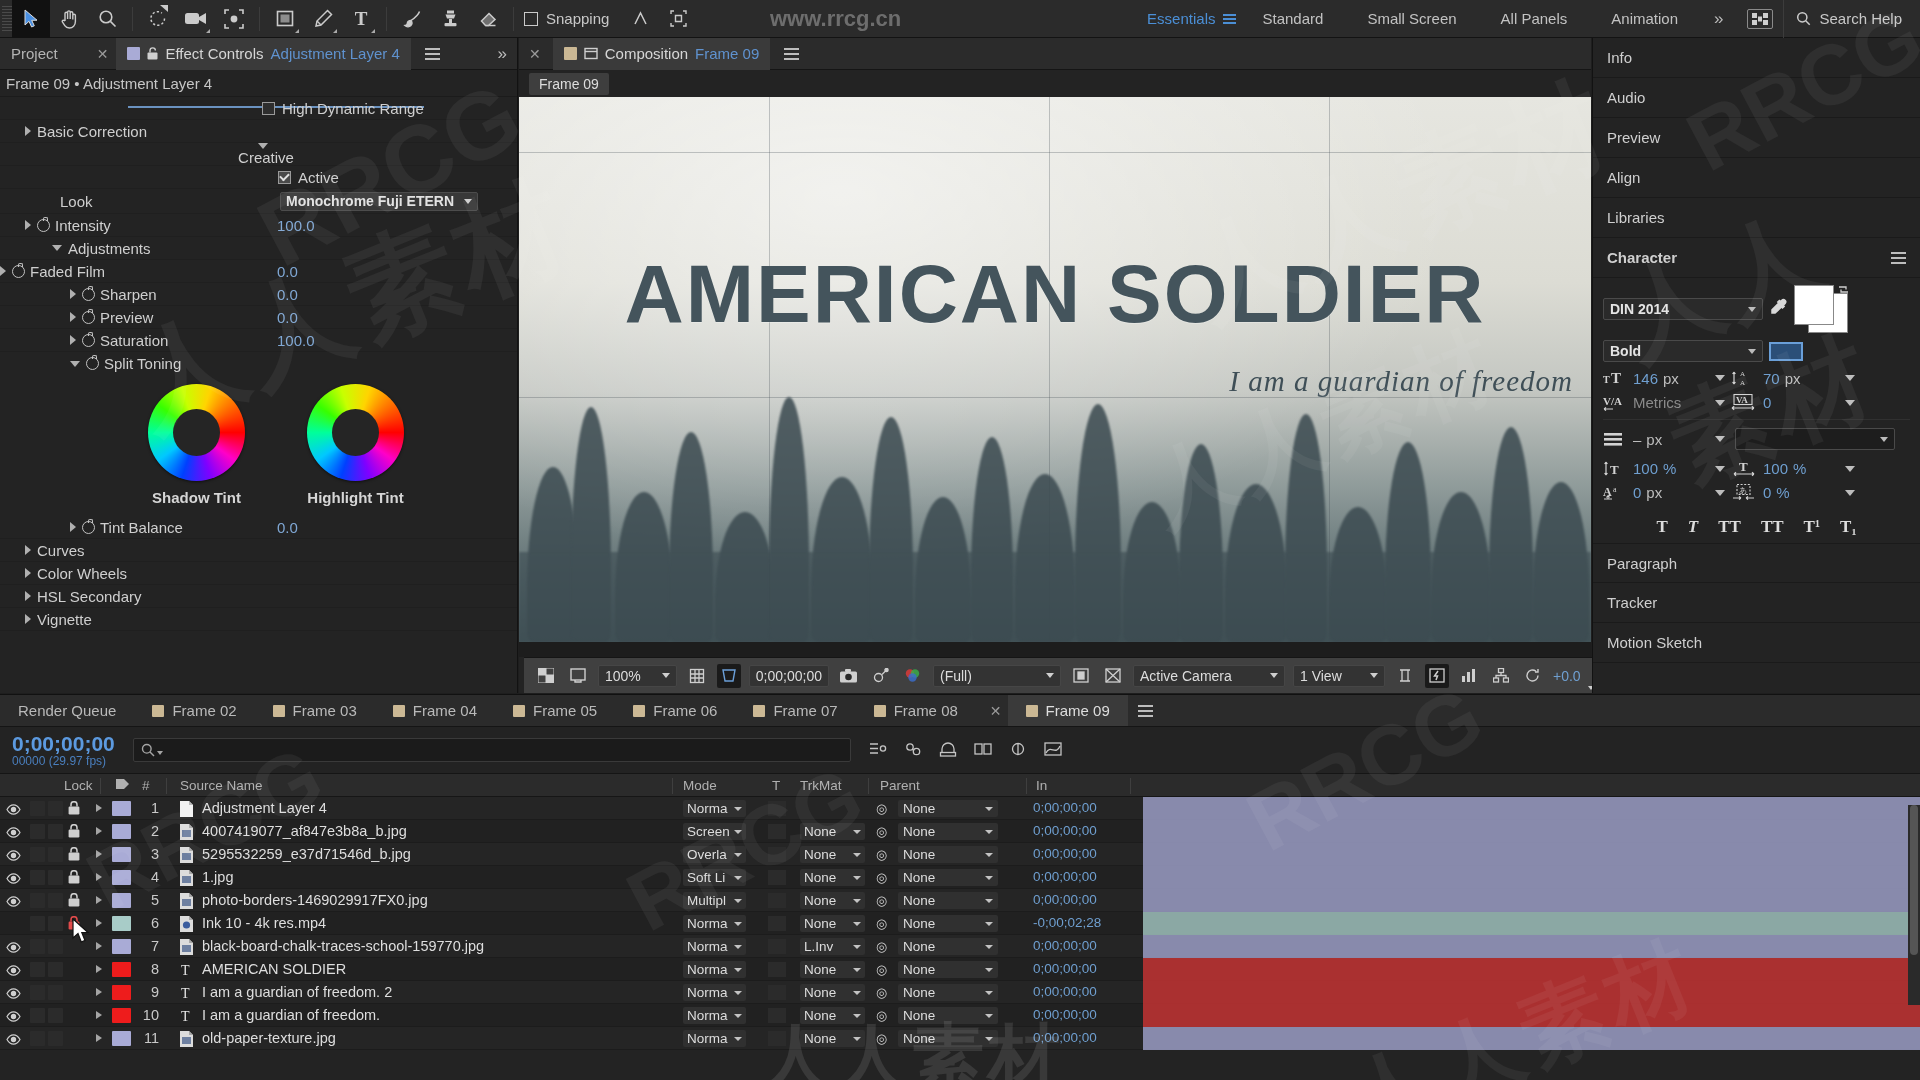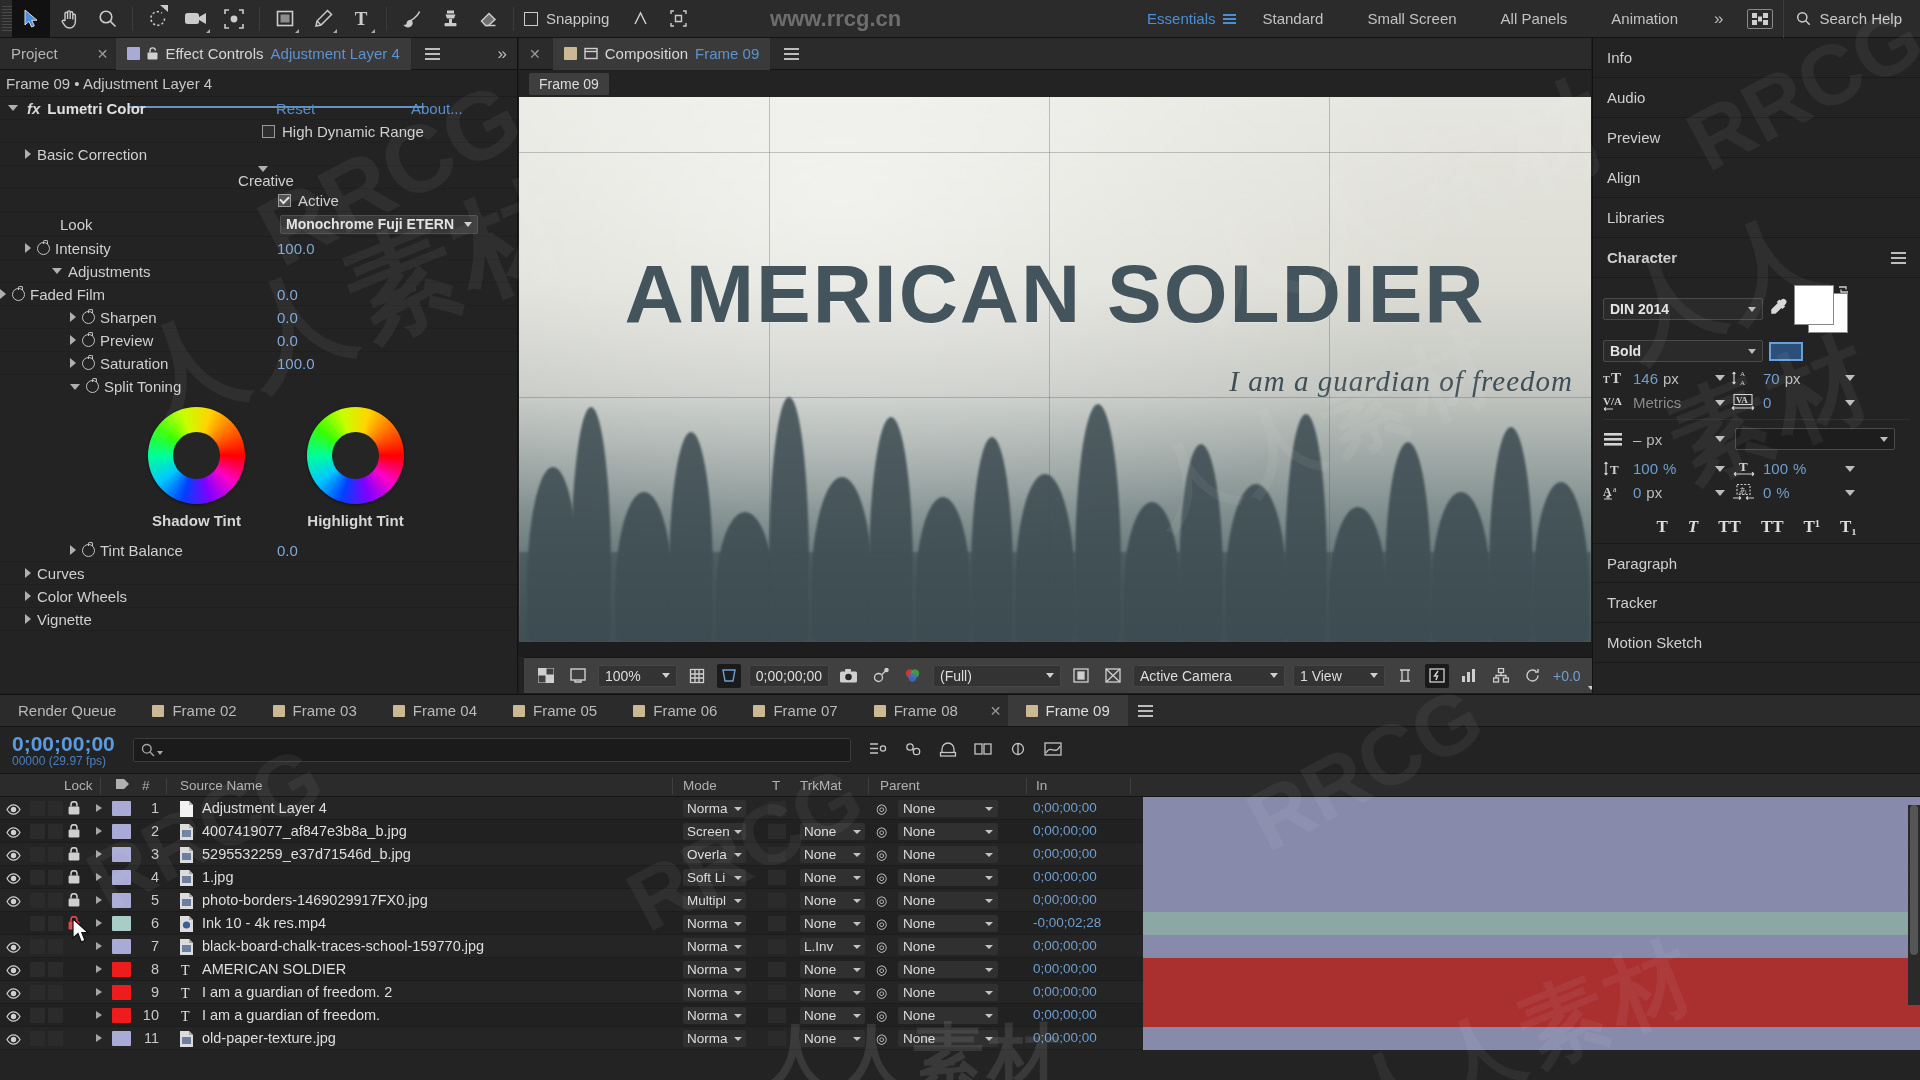--- a/index.html
+++ b/index.html
@@ -347,27 +347,20 @@
           <i></i>
         </div>
       <div style="margin-left:auto;margin-right:10px;color:#bdbdbd;font-size:17px;">»</div>
     </div>
     <div class="ec-underline"></div>
 
     <div class="ec-sub">Frame 09 • Adjustment Layer 4</div>
 
     <div class="ec-body">
 
-      <div class="row" style="padding-left:8px;">
-        <span class="tri down"></span>
-        <span class="fxbadge">fx</span>
-        <span class="lbl" style="font-weight:bold;color:#e0e0e0;">Lumetri Color</span>
-        <span class="linkblue" style="position:absolute;left:276px;">Reset</span>
-        <span class="linkblue" style="position:absolute;left:411px;">About...</span>
-      </div>
       <div class="row">
         <span style="position:absolute;left:262px;display:flex;align-items:center;">
           <span class="chkbox"></span>
           <span style="color:#cfcfcf;">High Dynamic Range</span>
         </span>
       </div>
       <div class="row" style="padding-left:25px;">
         <span class="tri"></span>
         <span class="lbl">Basic Correction</span>
       </div>
@@ -450,20 +443,24 @@
         <span class="lbl">Tint Balance</span>
         <span class="val">0.0</span>
       </div>
       <div class="row" style="padding-left:25px;">
         <span class="tri"></span>
         <span class="lbl">Curves</span>
       </div>
       <div class="row" style="padding-left:25px;">
         <span class="tri"></span>
         <span class="lbl">Color Wheels</span>
+      </div>
+      <div class="row" style="padding-left:25px;">
+        <span class="tri"></span>
+        <span class="lbl">HSL Secondary</span>
       </div>
       <div class="row" style="padding-left:25px;">
         <span class="tri"></span>
         <span class="lbl">Vignette</span>
       </div>
     </div>
   </div>
 
   <div class="comp">
     <div class="comp-tabbar">

